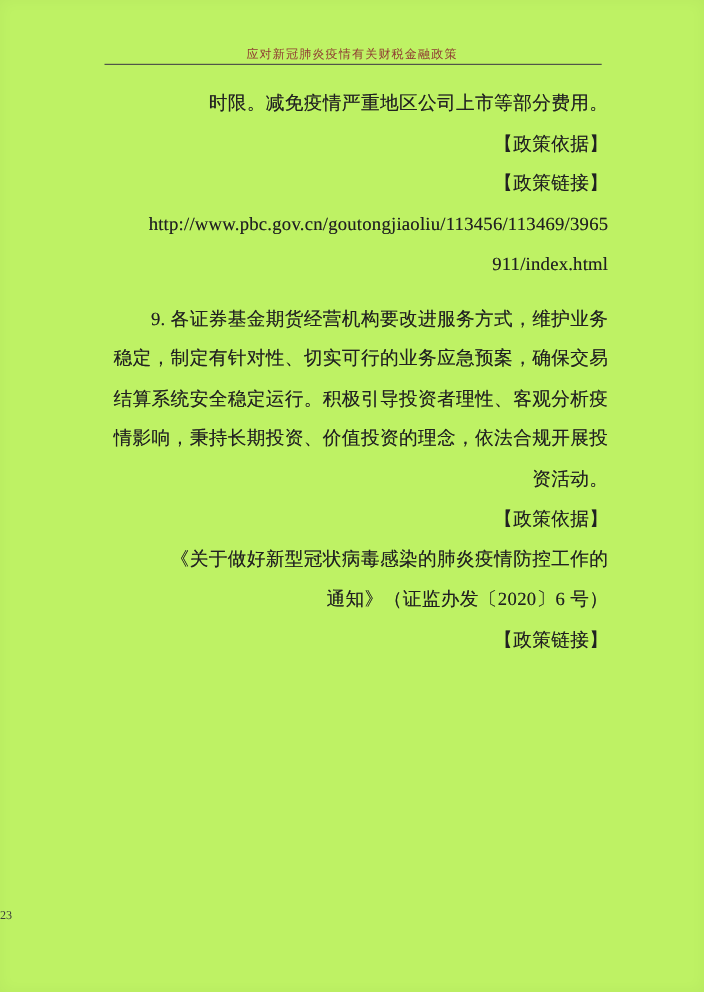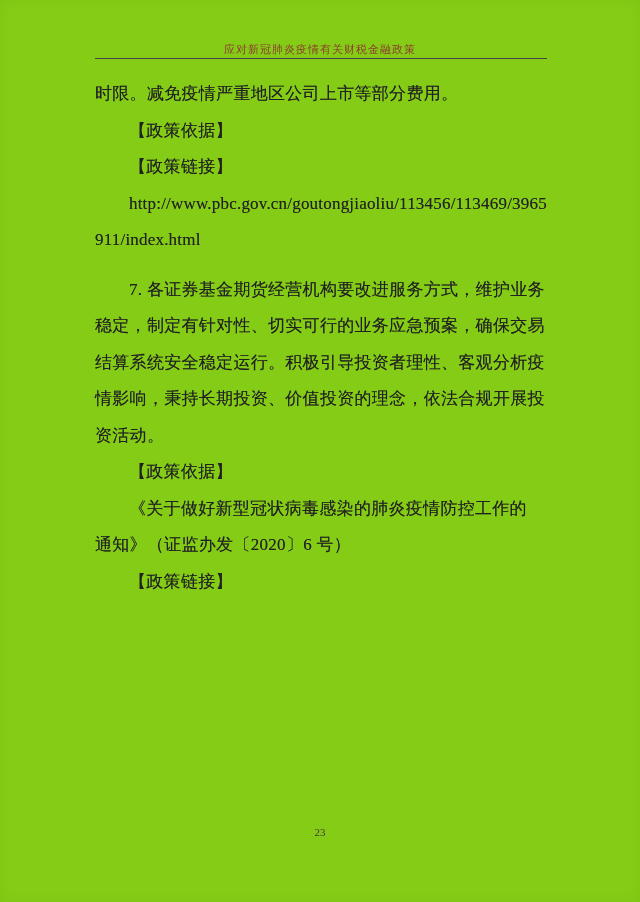--- a/index.html
+++ b/index.html
@@ -4,21 +4,21 @@
 <style>
   html, body {
     margin: 0;
     padding: 0;
     background: #ffffff;
   }
   .page {
     position: relative;
     width: 640px;
     height: 902px;
-    background: #84cc16;
+    background: #bef264;
     overflow: hidden;
     font-family: "Liberation Serif", "DejaVu Serif", serif;
     box-shadow: inset 0 0 14px rgba(0,0,0,0.04);
   }
   .running-header {
     position: absolute;
     top: 42px;
     left: 0;
     right: 0;
     text-align: center;
@@ -35,41 +35,41 @@
   }
   .content {
     position: absolute;
     top: 76px;
     left: 95px;
     width: 458px;
     color: #212121;
     font-size: 17px;
     letter-spacing: 0.3px;
     line-height: 36.5px;
+    text-align: right;
   }
   .section + .section {
     margin-top: 13px;
   }
   .para {
     white-space: pre-wrap;
     word-break: keep-all;
     text-shadow: 0 0 0.5px rgba(40,40,40,0.55);
   }
   .para.indent {
     text-indent: 2em;
   }
   .para.url {
     letter-spacing: 0.2px;
   }
   .footer {
     position: absolute;
     top: 826px;
     left: 0;
     right: 0;
-    text-align: center;
     font-size: 11px;
     color: #3c3c3c;
     font-family: Liberation Serif, serif;
   }
 </style>
 </head>
 <body>
 
 <div class="page">
 
@@ -81,21 +81,21 @@
 
   <div class="content" id="content">
       <div class="section">
         <div class="para">时限。减免疫情严重地区公司上市等部分费用。</div>
         <div class="para indent">【政策依据】</div>
         <div class="para indent">【政策链接】</div>
         <div class="para indent url">http://www.pbc.gov.cn/goutongjiaoliu/113456/113469/3965
 911/index.html</div>
       </div>
       <div class="section">
-        <div class="para indent">7. 各证券基金期货经营机构要改进服务方式，维护业务
+        <div class="para indent">9. 各证券基金期货经营机构要改进服务方式，维护业务
 稳定，制定有针对性、切实可行的业务应急预案，确保交易
 结算系统安全稳定运行。积极引导投资者理性、客观分析疫
 情影响，秉持长期投资、价值投资的理念，依法合规开展投
 资活动。</div>
         <div class="para indent">【政策依据】</div>
         <div class="para indent">《关于做好新型冠状病毒感染的肺炎疫情防控工作的
 通知》（证监办发〔2020〕6 号）</div>
         <div class="para indent">【政策链接】</div>
       </div>
     </div>

